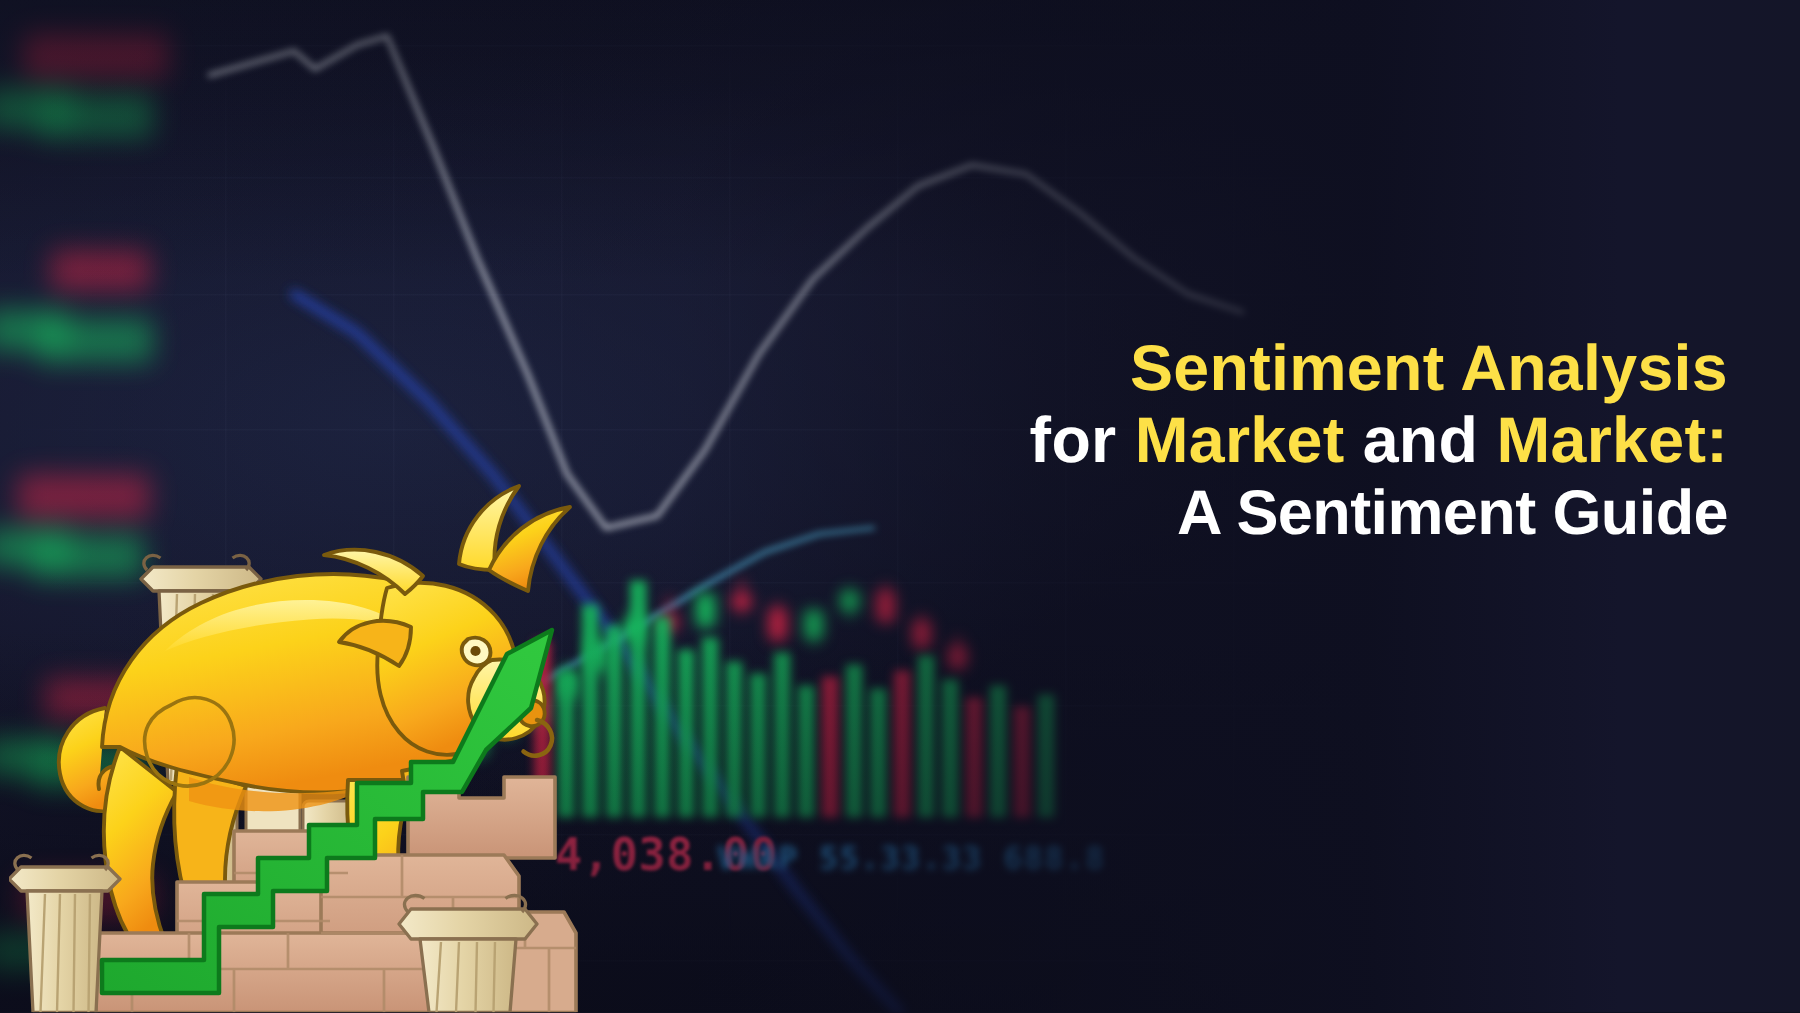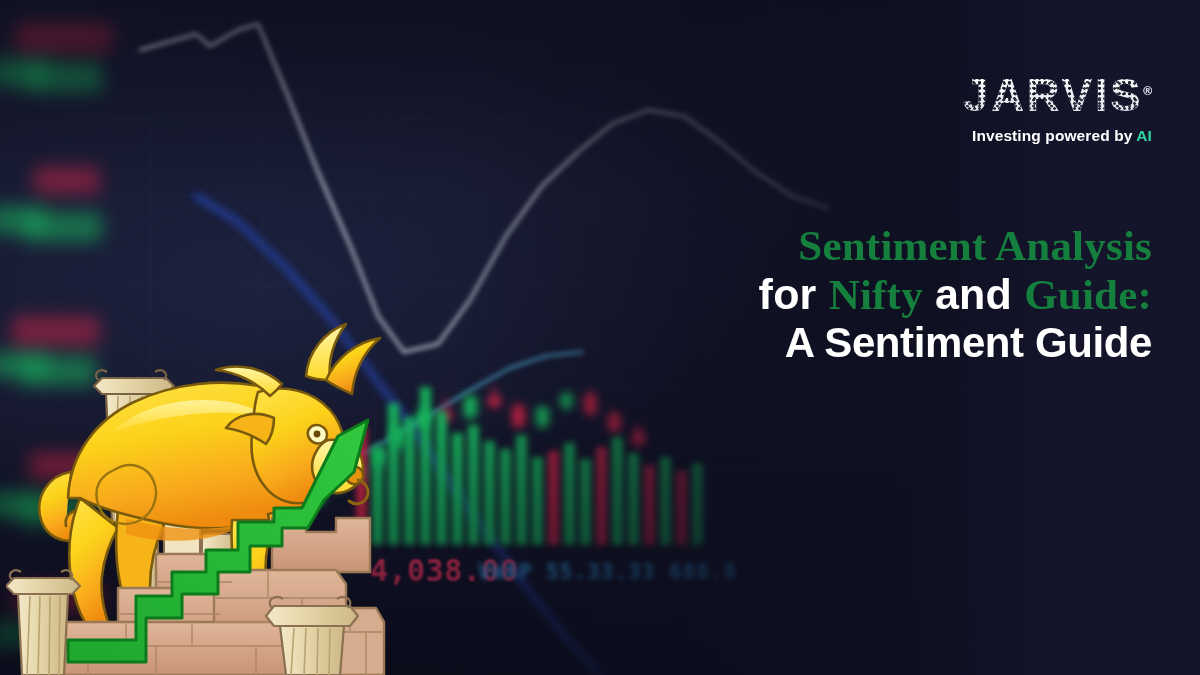--- a/index.html
+++ b/index.html
@@ -86,21 +86,21 @@
              margin-top:9px; }
   .logo-tag .ai{ color:#2fd6a1; }
 
   
   #headline{
     position:absolute; right:48px; top:222px; width:560px;
     text-align:right; line-height:1.12;
     font-size:43px; font-weight:700; color:#ffffff; letter-spacing:.2px;
   }
   #headline .ln{ display:block; white-space:nowrap; }
-  #headline .hl{ color:#15803d;font-family:Liberation Serif, serif; }
+  #headline .hl{ color:#fde047; }
   #headline .ln4{ font-size:42px; letter-spacing:-.4px; }
 
   
   #mascot{ position:absolute; left:6px; top:322px; width:380px; height:353px; }
   #mascot svg{ width:100%; height:100%; display:block; }
 </style>
 </head>
 <body>
 
 <div id="banner">
@@ -345,25 +345,20 @@
 
       <g stroke="#0d7a1c" stroke-width="3">
         <path d="M62,340 L62,318 L130,318 L130,274 L166,274 L166,250 L200,250 L200,228
                  L232,228 L232,200 L268,200 L268,186 L296,186 L332,114 L362,98 L348,150
                  L318,178 L302,206 L276,206 L276,224 L244,224 L244,250 L212,250 L212,272
                  L176,272 L176,296 L140,296 L140,340 Z" fill="url(#arrowG)" stroke-linejoin="round"></path>
       </g>
     </svg>
   </div>
 
-  <div id="logo">
-    <div class="logo-word"><span>JARVIS</span><span class="logo-r">®</span></div>
-    <div class="logo-tag"><span>Investing powered by</span>
-      <span class="ai">AI</span></div>
-  </div>
 
   <h1 id="headline">
     <span class="ln hl">Sentiment Analysis</span>
-    <span class="ln"><span>for </span><span class="hl">Nifty</span><span> and </span><span class="hl">Guide:</span></span>
+    <span class="ln"><span>for </span><span class="hl">Market</span><span> and </span><span class="hl">Market:</span></span>
     <span class="ln ln4">A Sentiment Guide</span>
   </h1>
 
 </div>
 
 </body></html>

